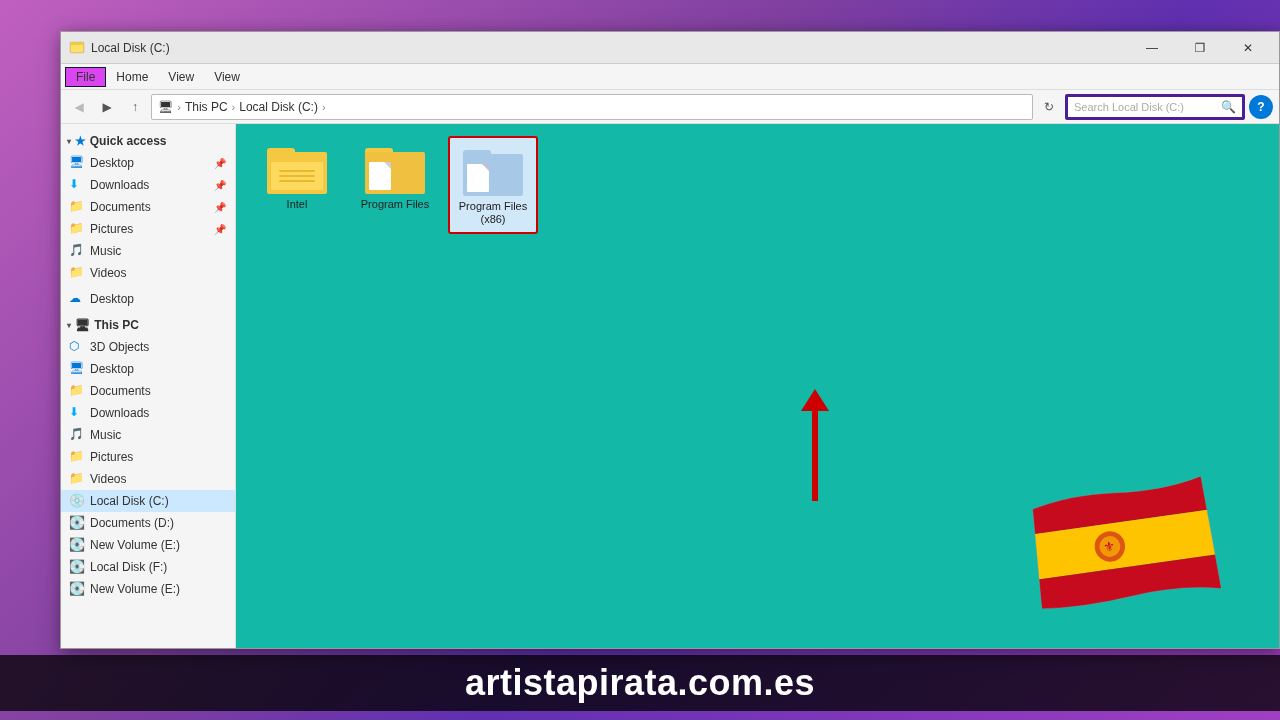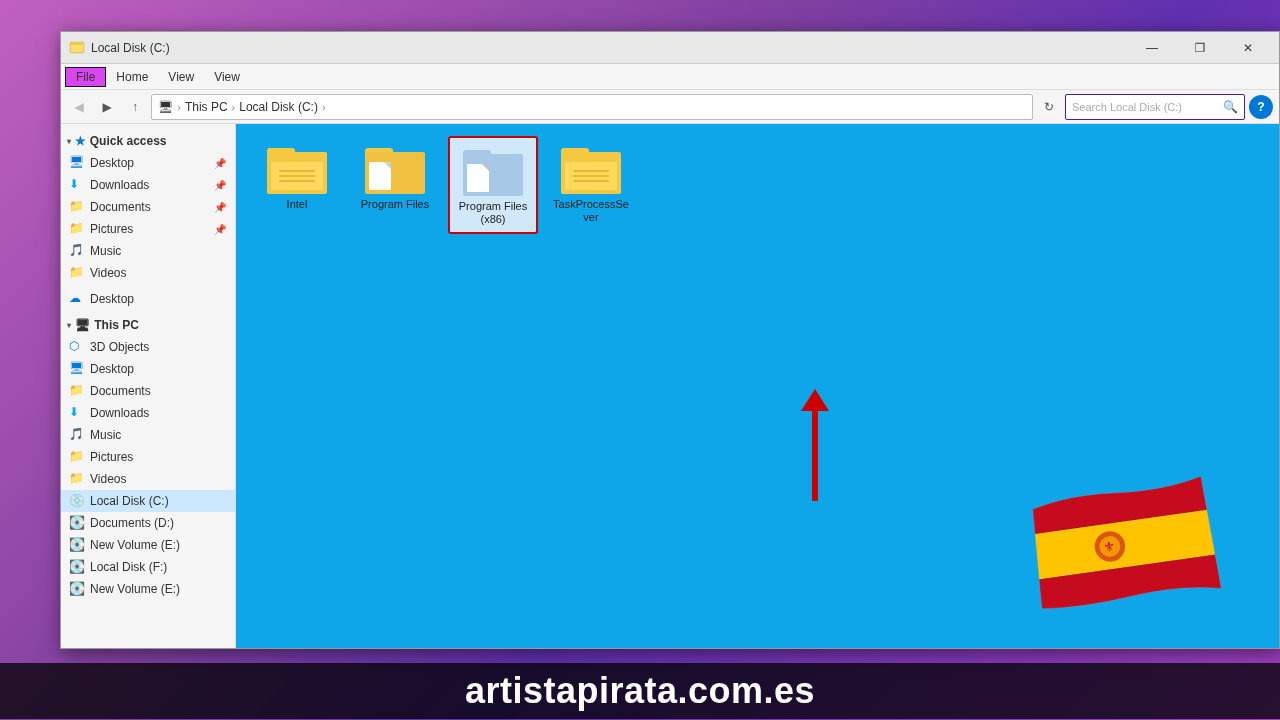--- a/index.html
+++ b/index.html
@@ -134,21 +134,21 @@
       color: #333;
     }
     .breadcrumb-sep {
       margin: 0 4px;
       color: #888;
       font-size: 11px;
     }
     .search-bar {
       width: 180px;
       height: 26px;
-      border: 1px solid #4c1d95;
+      border: 3px solid #4c1d95;
       border-radius: 2px;
       background: white;
       display: flex;
       align-items: center;
       padding: 0 6px;
       font-size: 12px;
       color: #aaa;
     }
     .help-btn {
       width: 24px;
@@ -219,21 +219,21 @@
       margin-right: 4px;
       font-size: 8px;
       color: #555;
     }
 
     
     .file-area {
       flex: 1;
       padding: 12px 16px;
       overflow-y: auto;
-      background: #0ea5e9;
+      background: #14b8a6;
       position: relative;
     }
     .file-grid {
       display: flex;
       flex-wrap: wrap;
       gap: 8px;
       align-content: flex-start;
     }
     .file-item {
       display: flex;
@@ -321,21 +321,21 @@
       position: absolute;
       right: 60px;
       bottom: 40px;
       width: 190px;
       height: 130px;
     }
 
     
     .watermark {
       position: absolute;
-      bottom: 1px;
+      bottom: 9px;
       left: 0;
       width: 100%;
       height: 56px;
       background: rgba(0,0,0,0.75);
       display: flex;
       align-items: center;
       justify-content: center;
     }
     .watermark-text {
       font-size: 36px;
@@ -537,35 +537,20 @@
               <div class="folder-tab" style="background:#a8c8e8;"></div>
               <div class="folder-body" style="background:#a8c8e8;">
                 <div class="folder-inner" style="position:absolute;bottom:4px;right:4px;width:22px;height:28px;background:white;border-radius:1px;">
                   <div style="position:absolute;top:0;right:0;width:7px;height:7px;background:#c0c0d0;clip-path:polygon(100% 0, 0 0, 100% 100%);"></div>
                 </div>
               </div>
             </div>
             <div class="file-label">Program Files<br>(x86)</div>
           </div>
 
-          <div class="file-item">
-            <div class="folder-icon">
-              <div class="folder-tab"></div>
-              <div class="folder-body">
-                <div class="folder-inner">
-                  <div class="folder-lines">
-                    <div class="folder-line"></div>
-                    <div class="folder-line"></div>
-                    <div class="folder-line"></div>
-                  </div>
-                </div>
-              </div>
-            </div>
-            <div class="file-label">TaskProcessSever</div>
-          </div>
 
 
 
         </div>
 
         <div class="arrow-annotation" style="position:absolute;left:595px;top:265px;display:flex;flex-direction:column;align-items:center;">
           <div style="width:0;height:0;border-left:14px solid transparent;border-right:14px solid transparent;border-bottom:22px solid #cc0000;"></div>
           <div style="width:6px;height:90px;background:#cc0000;"></div>
         </div>
 

